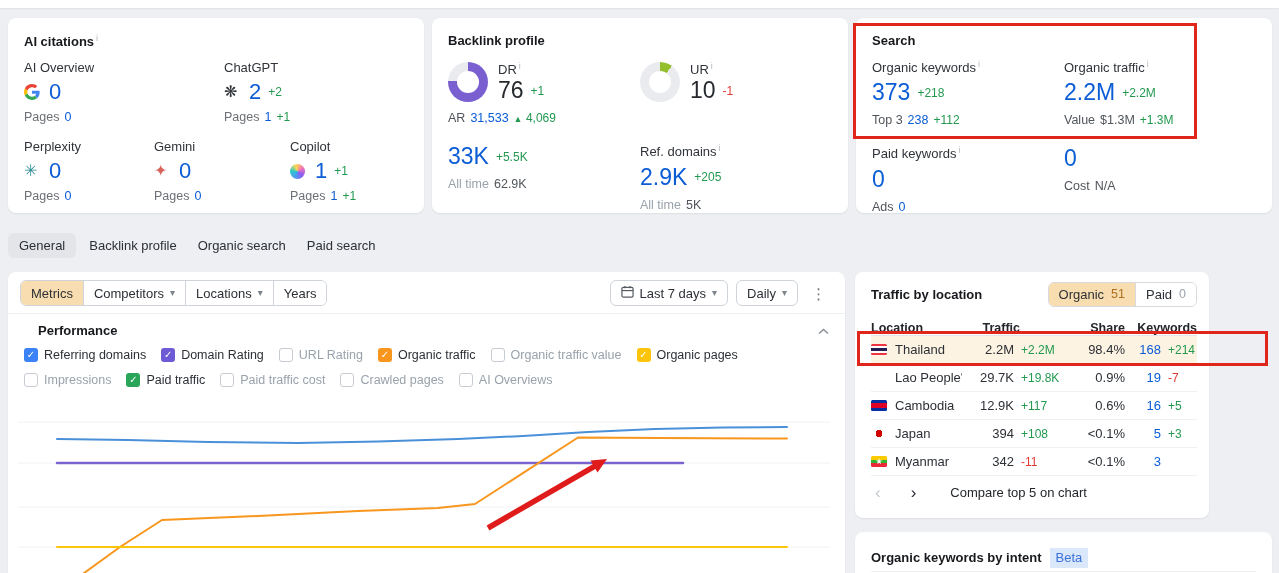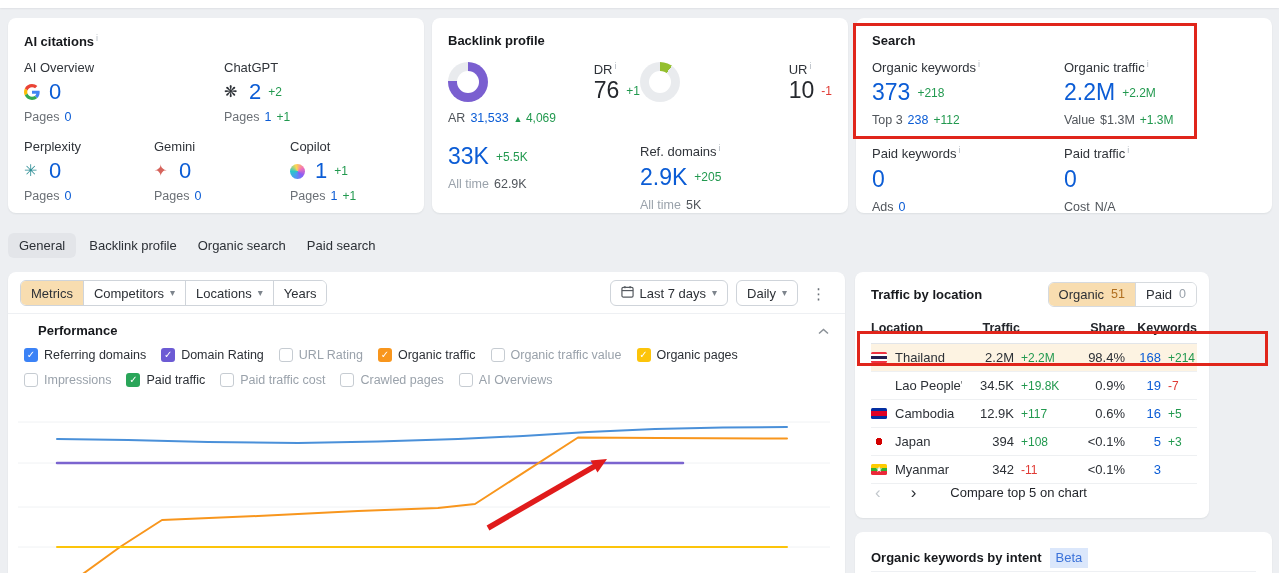--- a/index.html
+++ b/index.html
@@ -30,21 +30,21 @@
   .ai-valrow{display:flex;align-items:center;gap:7px;height:24px;}
   .ai-icon{display:inline-flex;width:18px;justify-content:flex-start;}
   .gi{font-size:16px;line-height:1;}
   .copilot-dot{width:15px;height:15px;border-radius:50%;display:inline-block;
     background:conic-gradient(from 200deg,#4e9af1,#2bc8c8,#ffd84e,#f472b6,#8b5cf6,#4e9af1);}
   .big-blue{font-size:22px;color:#0b5cd5;line-height:1;}
   .pages-line{margin-top:6px;font-size:12.5px;color:#6b7076;display:flex;gap:5px;align-items:baseline;}
   
   .bl-row{display:flex;margin-top:13px;}
   .bl-cell{width:208px;}
-  .donut-flex{display:flex;gap:10px;align-items:center;justify-content:space-between;}
+  .donut-flex{display:flex;gap:10px;align-items:center;}
   .donut{width:40px;height:40px;border-radius:50%;position:relative;flex-shrink:0;}
   .donut::after{content:"";position:absolute;inset:9px;background:#fff;border-radius:50%;}
   .metric-label{color:#30343a;}
   .valrow{display:flex;align-items:center;gap:7px;margin-top:2px;}
   .big-dark{font-size:23px;color:#26292e;line-height:1;}
   .big-num{font-size:23px;color:#0b5cd5;line-height:1;}
   .sub-line{margin-top:9px;font-size:12.5px;color:#50555b;display:flex;gap:5px;align-items:baseline;}
   .tri{color:#22994f;font-size:9px;}
   .bl-metric .metric-label{margin-bottom:6px;}
   
@@ -81,21 +81,21 @@
   .tl-header{position:absolute;left:16px;right:12px;top:9px;height:26px;display:flex;
              justify-content:space-between;align-items:center;}
   .tl-title{font-weight:bold;color:#17191d;}
   .seg-toggle{display:flex;height:25px;border:1px solid #d6dade;border-radius:6px;overflow:hidden;}
   .seg{display:flex;gap:7px;padding:0 10px;align-items:center;font-size:13px;color:#2c3036;background:#fff;}
   .seg + .seg{border-left:1px solid #d6dade;}
   .seg.active{background:#f8ddb0;border:none;}
   .seg .cnt{font-size:12.5px;color:#9aa2ab;}
   .seg.active .cnt{color:#b06f1f;}
   .tl-table{position:absolute;left:16px;right:12px;top:44px;}
-  .tl-thead{display:flex;font-weight:bold;font-size:12.5px;color:#23262b;padding:5px 0 8px;
+  .tl-thead{display:flex;font-weight:bold;font-size:12.5px;color:#23262b;padding:5px 0 0;
             border-bottom:1px solid #e2e5e9;align-items:flex-start;}
   .h-loc{flex:1;}
   .h-traffic{width:108px;text-align:right;padding-right:50px;}
   .h-share{width:55px;text-align:right;}
   .h-kw{width:72px;text-align:right;}
   .tl-row{display:flex;align-items:center;height:28px;border-bottom:1px solid #eef0f2;font-size:13px;}
   .tl-row.hl{background:#fdf3e2;}
   .r-loc{flex:1;display:flex;align-items:center;gap:8px;overflow:hidden;white-space:nowrap;color:#2c3036;}
   .r-traf{width:52px;text-align:right;color:#2c3036;}
   .r-tchg{width:56px;padding-left:7px;font-size:12px;}
@@ -302,21 +302,20 @@
         <div class="metric-label"><span>Paid keywords</span><sup class="info">i</sup></div>
         <div class="valrow">
             <span class="big-num">0</span>
           </div>
         <div class="sub-line">
             <span>Ads</span>
             <span class="blue">0</span>
           </div>
       </div>
       <div class="bl-cell bl-metric">
-        <div class="metric-label"><span>Paid traffic</span><sup class="info">i</sup></div>
         <div class="valrow">
             <span class="big-num">0</span>
           </div>
         <div class="sub-line muted">
             <span>Cost</span>
             <span>N/A</span>
           </div>
       </div>
     </div>
   </section>
@@ -462,21 +461,21 @@
             <span class="r-tchg"><span class="chg">+2.2M</span></span>
             <span class="r-share">98.4%</span>
             <span class="r-kw blue">168</span>
             <span class="r-kchg"><span class="chg">+214</span></span>
           </div>
           <div class="tl-row">
             <span class="r-loc">
               <span class="flag flag-lao-people-s-democratic-republic"></span>
               <span>Lao People's Democratic Republic</span>
             </span>
-            <span class="r-traf">34.5K</span>
+            <span class="r-traf">29.7K</span>
             <span class="r-tchg"><span class="chg">+19.8K</span></span>
             <span class="r-share">0.9%</span>
             <span class="r-kw blue">19</span>
             <span class="r-kchg"><span class="chg down">-7</span></span>
           </div>
           <div class="tl-row">
             <span class="r-loc">
               <span class="flag flag-cambodia"></span>
               <span>Cambodia</span>
             </span>

